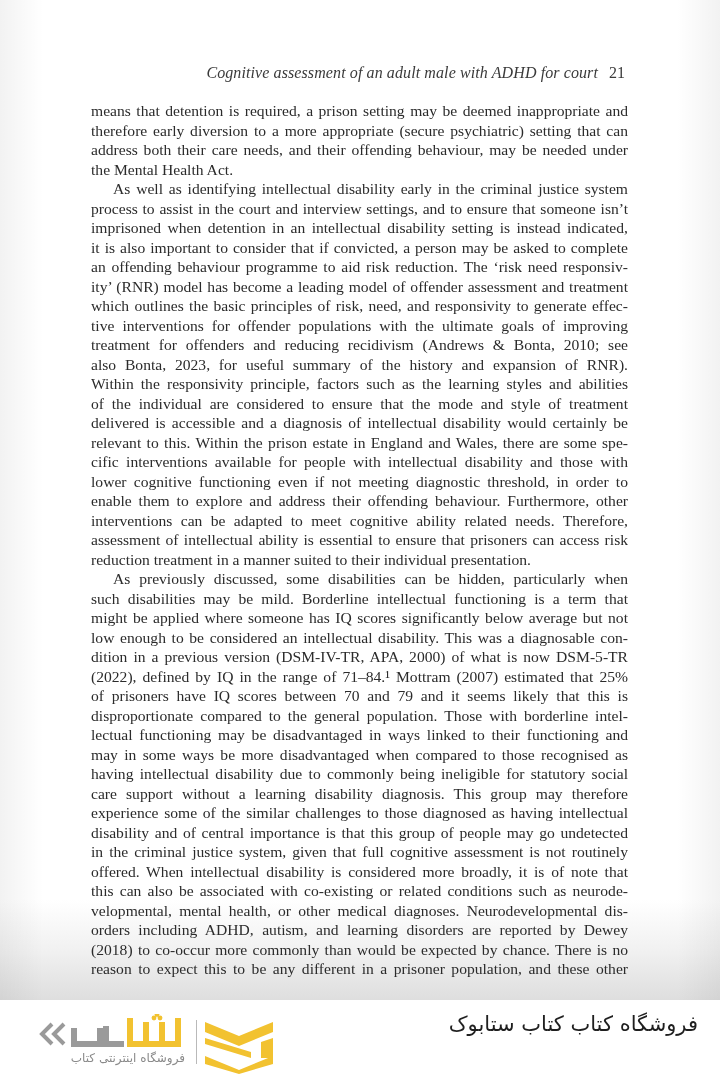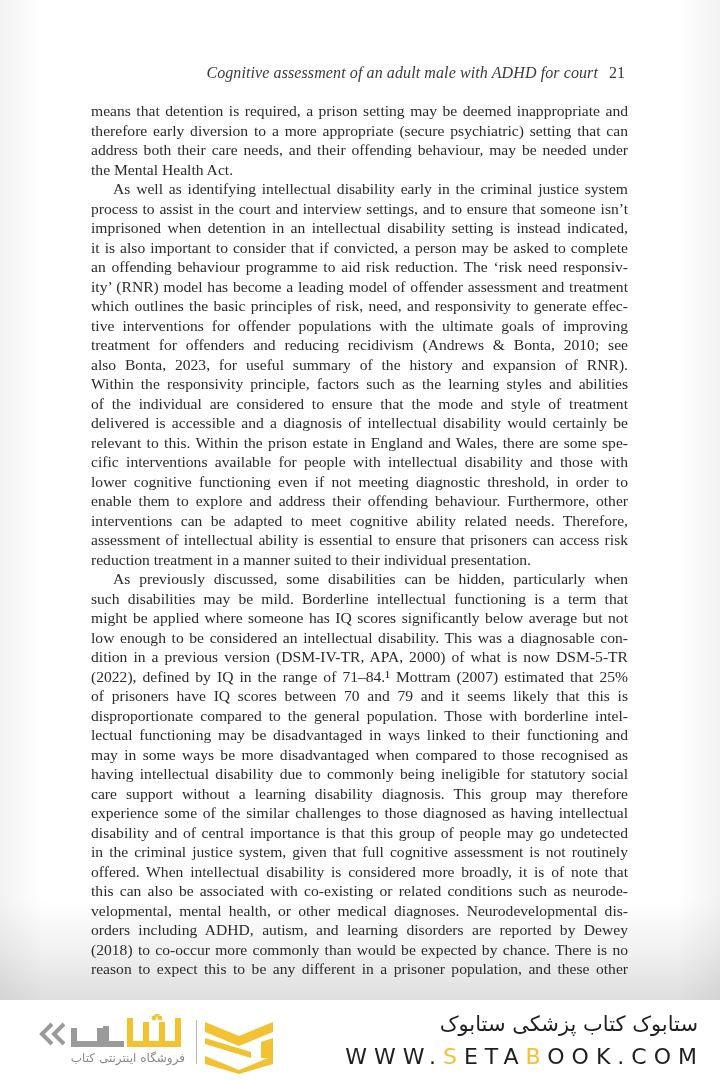--- a/index.html
+++ b/index.html
@@ -229,15 +229,14 @@
   <div class="logo-divider"></div>
 
   <svg class="logo-emblem" viewBox="0 0 68 52">
     <polygon points="0,0 34,14 68,0 68,10 34,24 0,10" fill="#f2c230"></polygon>
     <polygon points="0,16 46,30 46,36 0,22" fill="#f2c230"></polygon>
     <polygon points="22,30 68,16 68,22 22,36" fill="#f2c230" opacity="0.0"></polygon>
     <polygon points="0,34 34,48 68,34 68,42 34,52 0,42" fill="#f2c230"></polygon>
     <polygon points="56,20 68,16 68,36 56,36" fill="#f2c230"></polygon>
   </svg>
 
-  <div class="store-name">ستابوک کتاب پزشکی ستابوک</div>
-  <div class="store-url"><span>WWW.</span><span class="accent">S</span><span>ETA</span><span class="accent">B</span><span>OOK.COM</span></div>
+  <div class="store-name">فروشگاه کتاب کتاب ستابوک</div>
 </div>
 
 </body></html>

